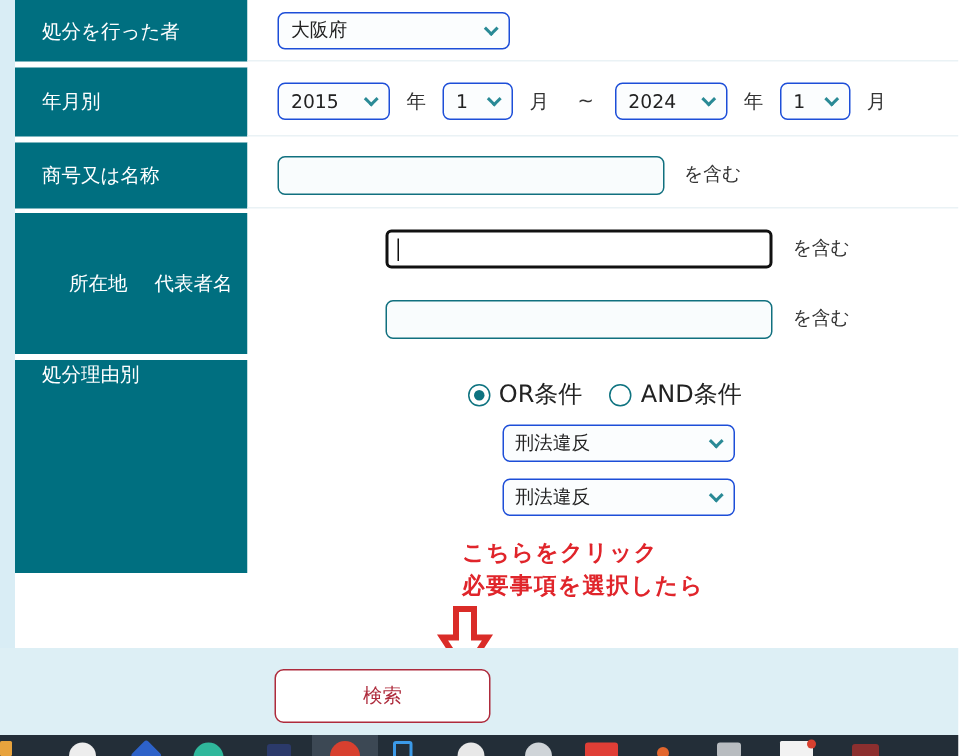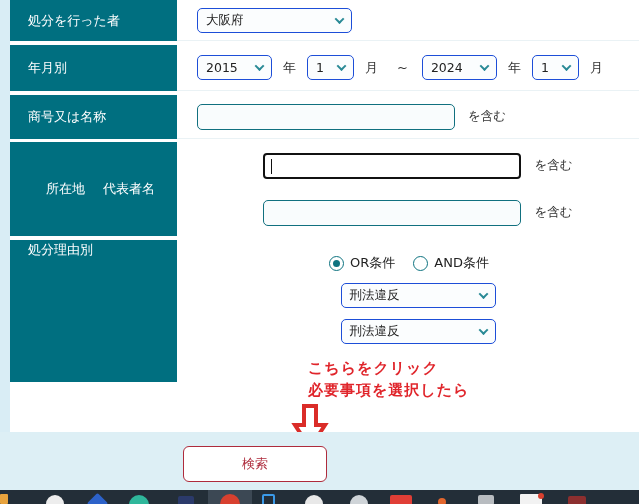--- a/index.html
+++ b/index.html
@@ -4,21 +4,21 @@
 <style>
   * { margin:0; padding:0; box-sizing:border-box; }
   body { font-family:"DejaVu Sans","Liberation Sans",sans-serif; background:#fff; }
   .page { position:relative; width:639px; height:504px; background:#fff; overflow:hidden; }
 
   .left-strip { position:absolute; left:0; top:0; width:10px; height:432px; background:#d9edf5; }
 
   .form { position:absolute; left:10px; top:0; width:629px; }
   .row { display:flex; }
   .row .label-cell {
-    width:167px; background:#006f80; color:#fff; font-size:13px;
+    width:155px; background:#006f80; color:#fff; font-size:13px;
     display:flex; align-items:center; padding-left:18px; flex-shrink:0;
   }
   .row .content-cell {
     flex:1; background:#fff; display:flex; align-items:center; padding-left:20px;
     border-bottom:1px solid #eaf2f5;
   }
   .r1 { height:41px; }
   .r2 { height:46px; margin-top:4px; }
   .r3 { height:44px; margin-top:4px; }
   .r4 { height:94px; margin-top:3px; }
@@ -59,21 +59,21 @@
   }
   .text-input.focused { border:2px solid #111; border-radius:4px; background:#fff; }
   .input-wrap { position:relative; display:flex; align-items:center; }
   .caret { position:absolute; left:8px; top:6px; width:1px; height:15px; background:#111; }
   .contains { font-size:12.5px; color:#333; margin-left:13px; }
 
   .radio-row { display:flex; align-items:center; height:30px; margin-bottom:5px; }
   .radio { width:15px; height:15px; border:1.5px solid #0e7380; border-radius:50%;
     display:flex; align-items:center; justify-content:center; margin-right:6px; cursor:pointer; background:#fff; }
   .radio .dot { width:7px; height:7px; border-radius:50%; background:#0e7380; }
-  .radio-label { font-size:13px; color:#222; margin-right:18px; }
+  .radio-label { font-size:16px; color:#222; margin-right:18px; }
   .stack-select { margin-bottom:11px; }
 
   .annotation { position:absolute; left:308px; top:357px; color:#e0252b; font-size:15px;
     font-weight:bold; line-height:22px; letter-spacing:1px; white-space:nowrap; }
   .arrow { position:absolute; left:291px; top:404px; }
 
   .footer { position:absolute; left:0; top:432px; width:639px; height:58px; background:#ddeff5; }
   .btn { position:absolute; top:14px; height:36px; background:#fff; border-radius:6px;
     font-size:13px; display:flex; align-items:center; justify-content:center; cursor:pointer;
     font-family:"DejaVu Sans","Liberation Sans",sans-serif; }

